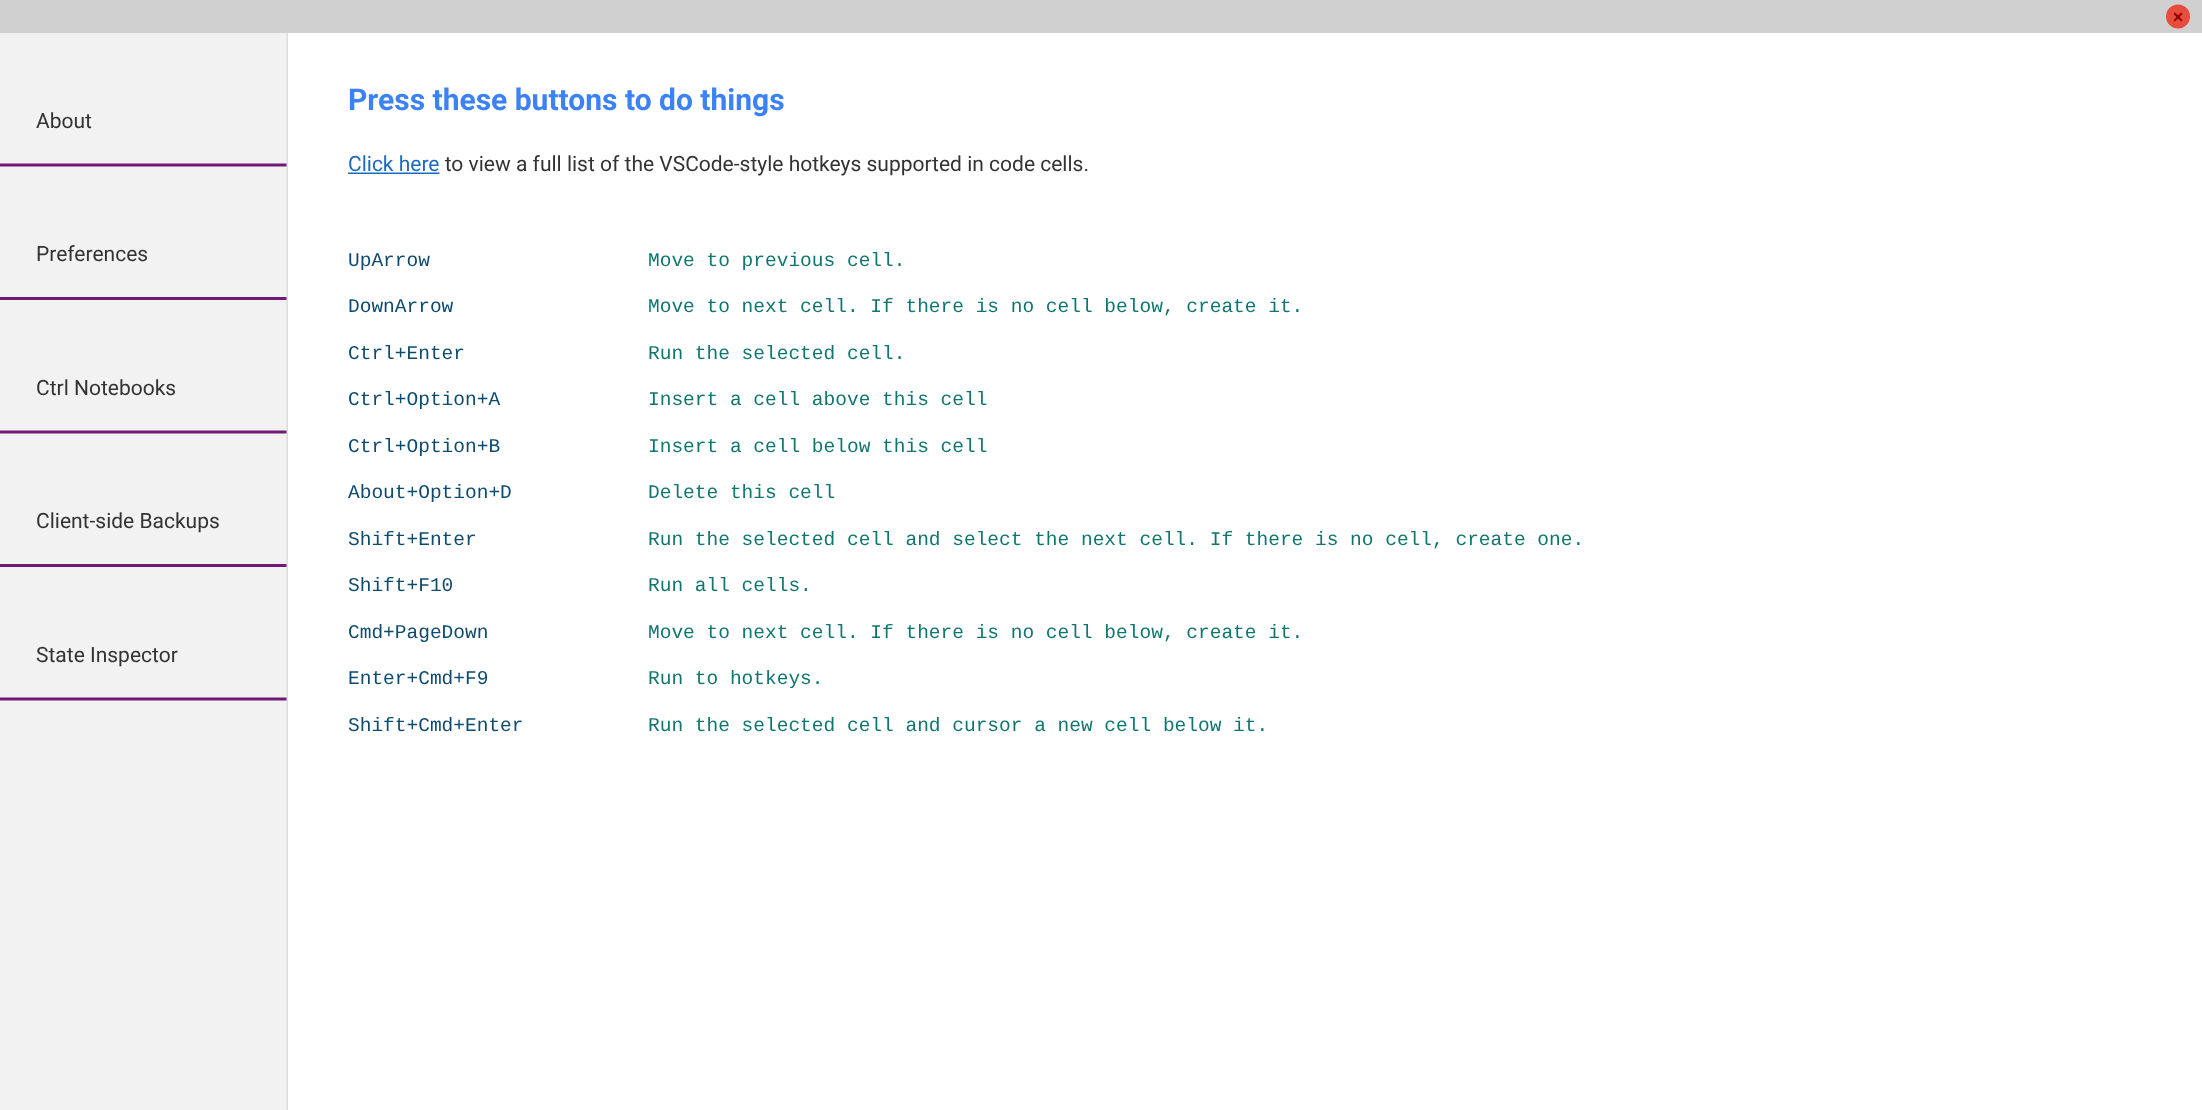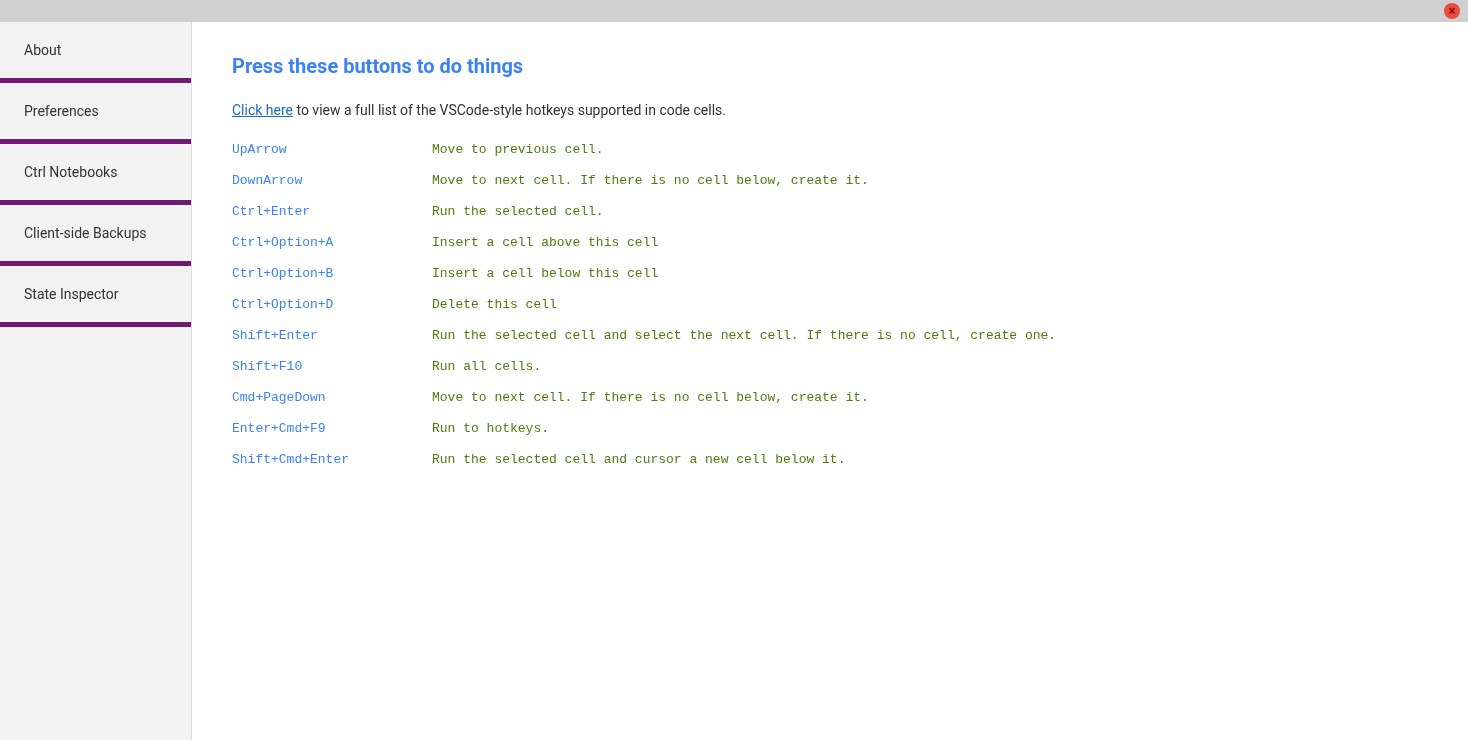--- a/index.html
+++ b/index.html
@@ -60,24 +60,25 @@
       width: 192px;
       background: #f2f2f2;
       border-right: 1px solid #ddd;
       flex-shrink: 0;
       display: flex;
       flex-direction: column;
     }
 
     .sidebar-item {
       padding: 20px 24px;
-      border-bottom: 5px solid #701a75;
+      border-bottom: 2px solid #701a75;
       cursor: pointer;
       font-size: 14px;
       color: #333;
+      margin-top: 31px;
     }
 
     .sidebar-item.active {
       background: #e8e8e8;
     }
 
     .main-content {
       flex: 1;
       background: #ffffff;
       padding: 32px 40px;
@@ -87,21 +88,21 @@
     .page-title {
       font-size: 20px;
       font-weight: bold;
       color: #3b82f6;
       margin-bottom: 24px;
     }
 
     .intro-text {
       font-size: 14px;
       color: #333;
-      margin-bottom: 16px;
+      margin-bottom: 40px;
     }
 
     .intro-text a {
       color: #1a6bbf;
       text-decoration: underline;
       cursor: pointer;
     }
 
     .hotkeys-table {
       width: 100%;
@@ -111,27 +112,27 @@
       display: flex;
       align-items: baseline;
       padding: 8px 0;
     }
 
     .hotkey-key {
       width: 200px;
       min-width: 200px;
       font-family: 'Courier New', Courier, monospace;
       font-size: 13px;
-      color: #3b82f6;
+      color: #0c4a6e;
     }
 
     .hotkey-desc {
       font-family: 'Courier New', Courier, monospace;
       font-size: 13px;
-      color: #4d7c0f;
+      color: #0f766e;
       flex: 1;
     }
   </style>
 </head>
 <body>
 
 <div class="title-bar">
   <button class="close-btn"></button>
 </div>
 
@@ -166,21 +167,21 @@
         </div>
         <div class="hotkey-row">
           <span class="hotkey-key">Ctrl+Option+A</span>
           <span class="hotkey-desc">Insert a cell above this cell</span>
         </div>
         <div class="hotkey-row">
           <span class="hotkey-key">Ctrl+Option+B</span>
           <span class="hotkey-desc">Insert a cell below this cell</span>
         </div>
         <div class="hotkey-row">
-          <span class="hotkey-key">Ctrl+Option+D</span>
+          <span class="hotkey-key">About+Option+D</span>
           <span class="hotkey-desc">Delete this cell</span>
         </div>
         <div class="hotkey-row">
           <span class="hotkey-key">Shift+Enter</span>
           <span class="hotkey-desc">Run the selected cell and select the next cell. If there is no cell, create one.</span>
         </div>
         <div class="hotkey-row">
           <span class="hotkey-key">Shift+F10</span>
           <span class="hotkey-desc">Run all cells.</span>
         </div>

